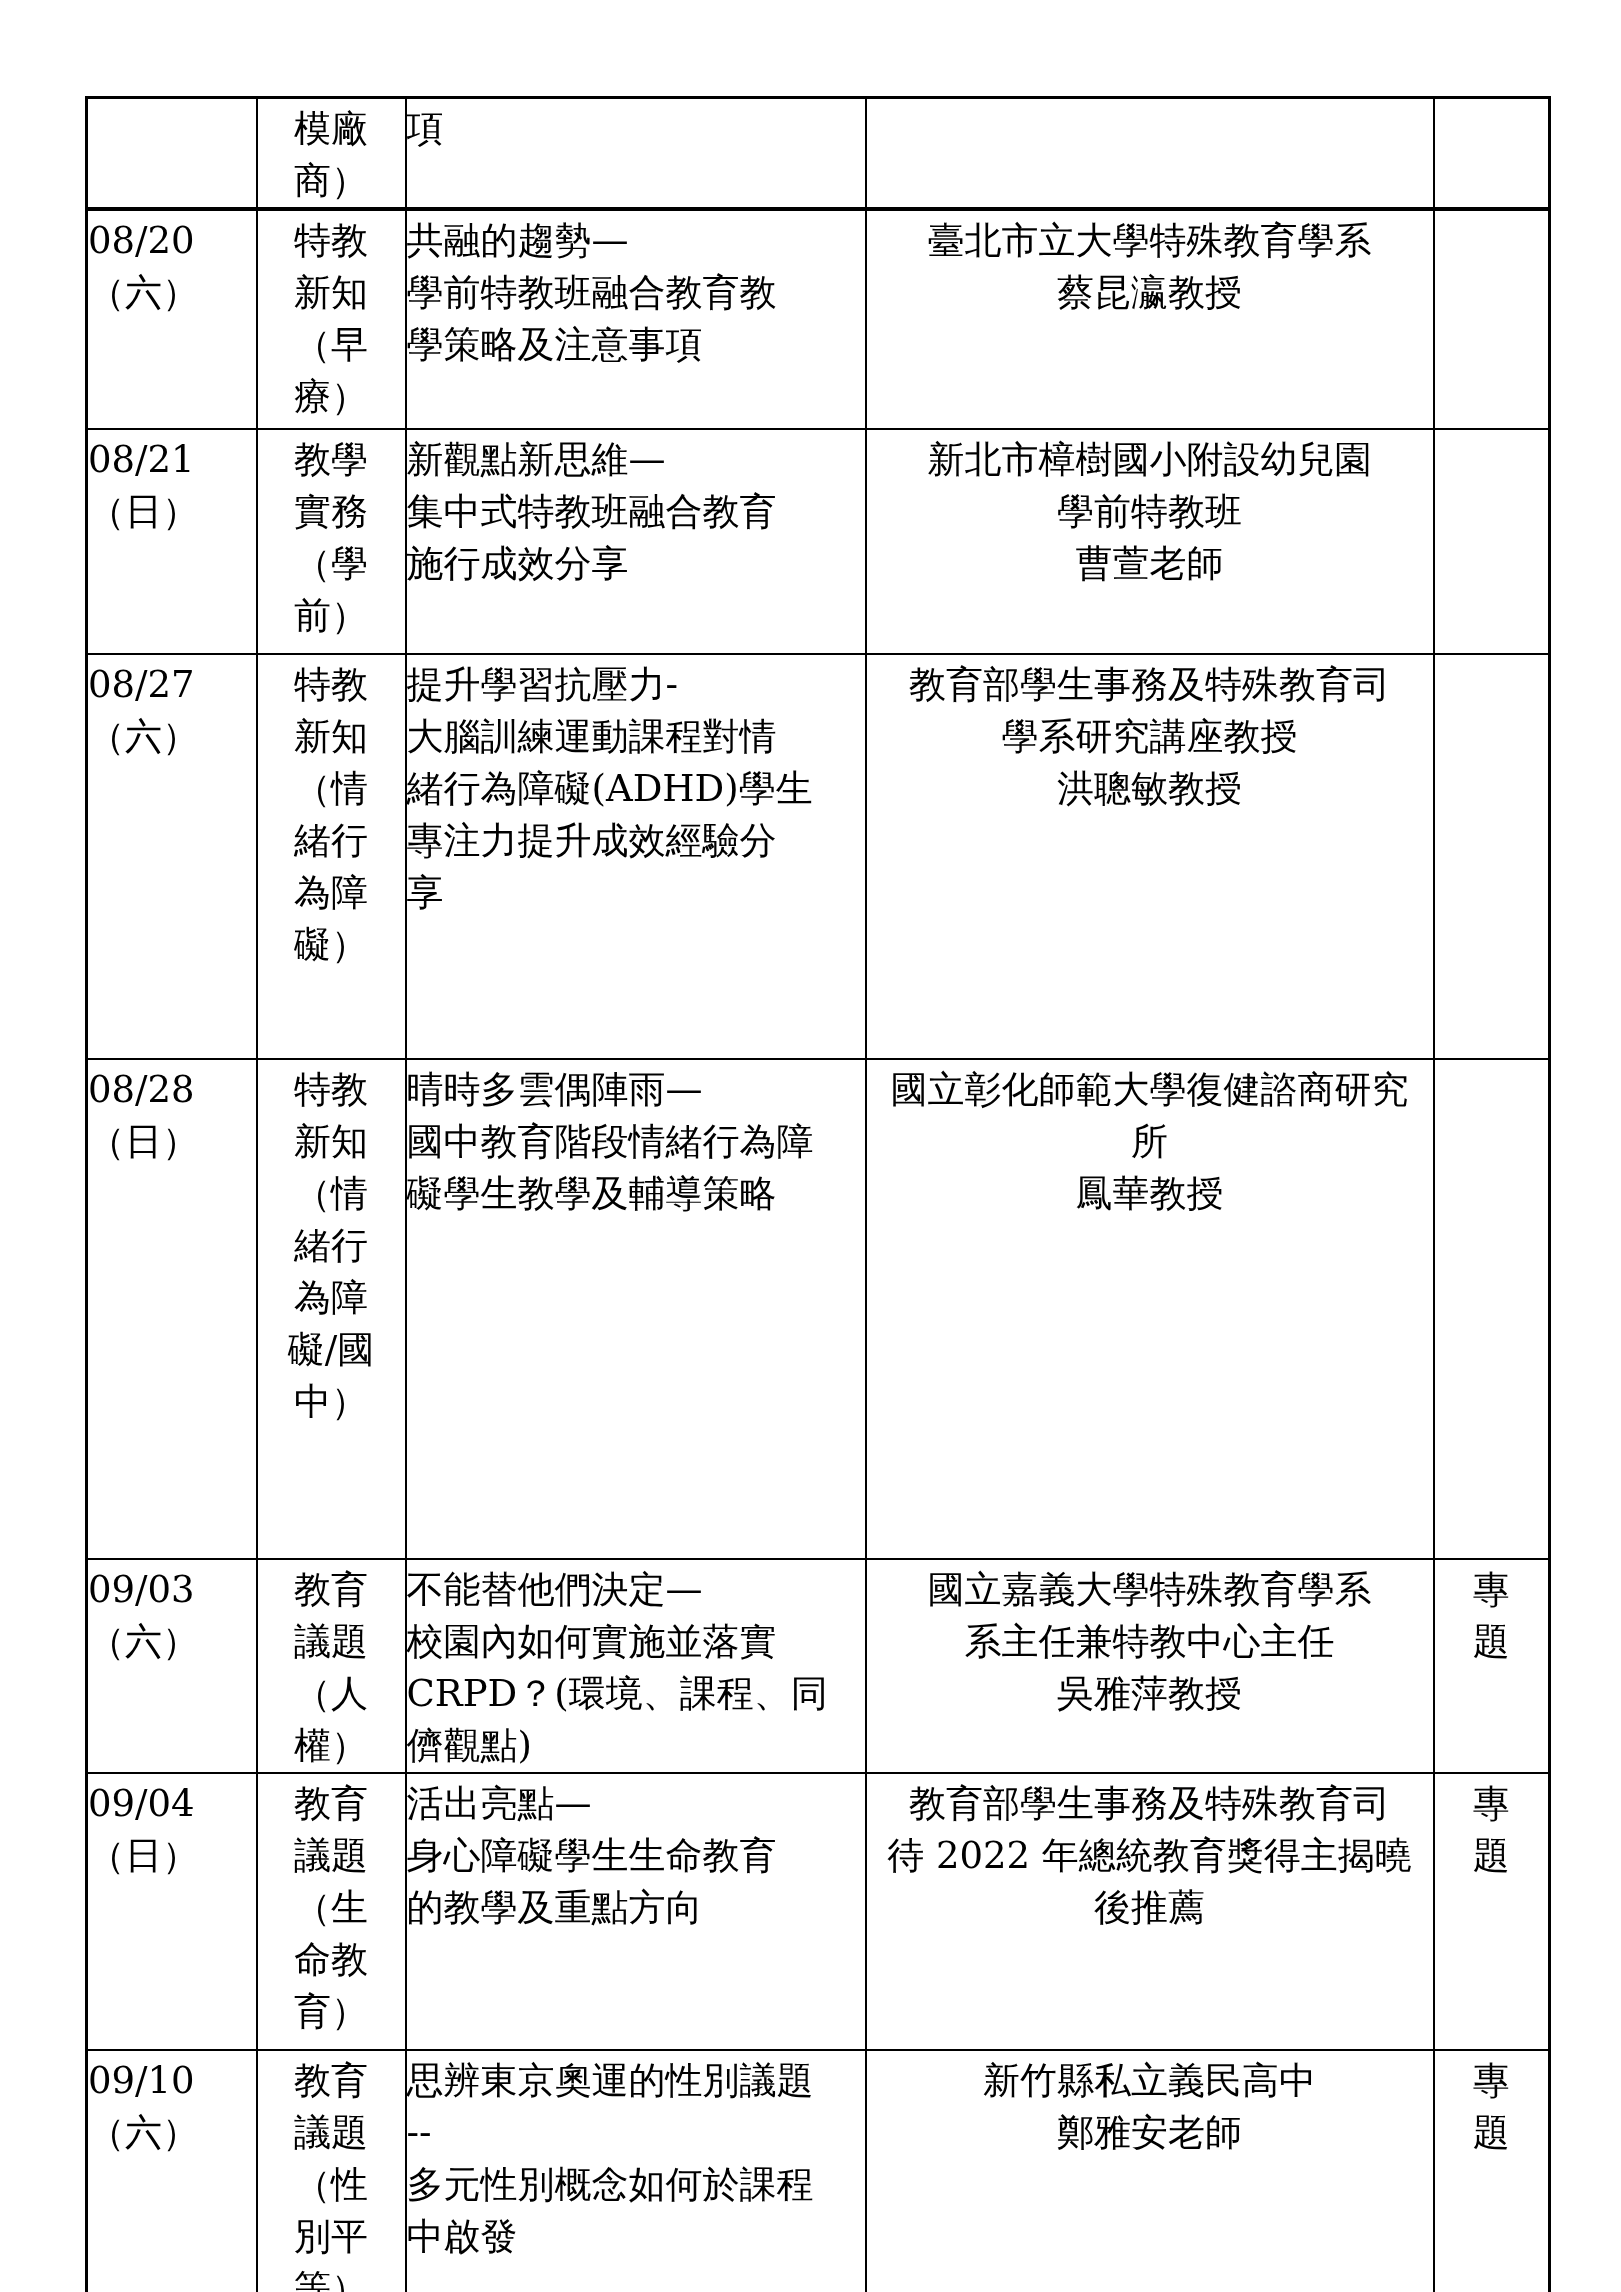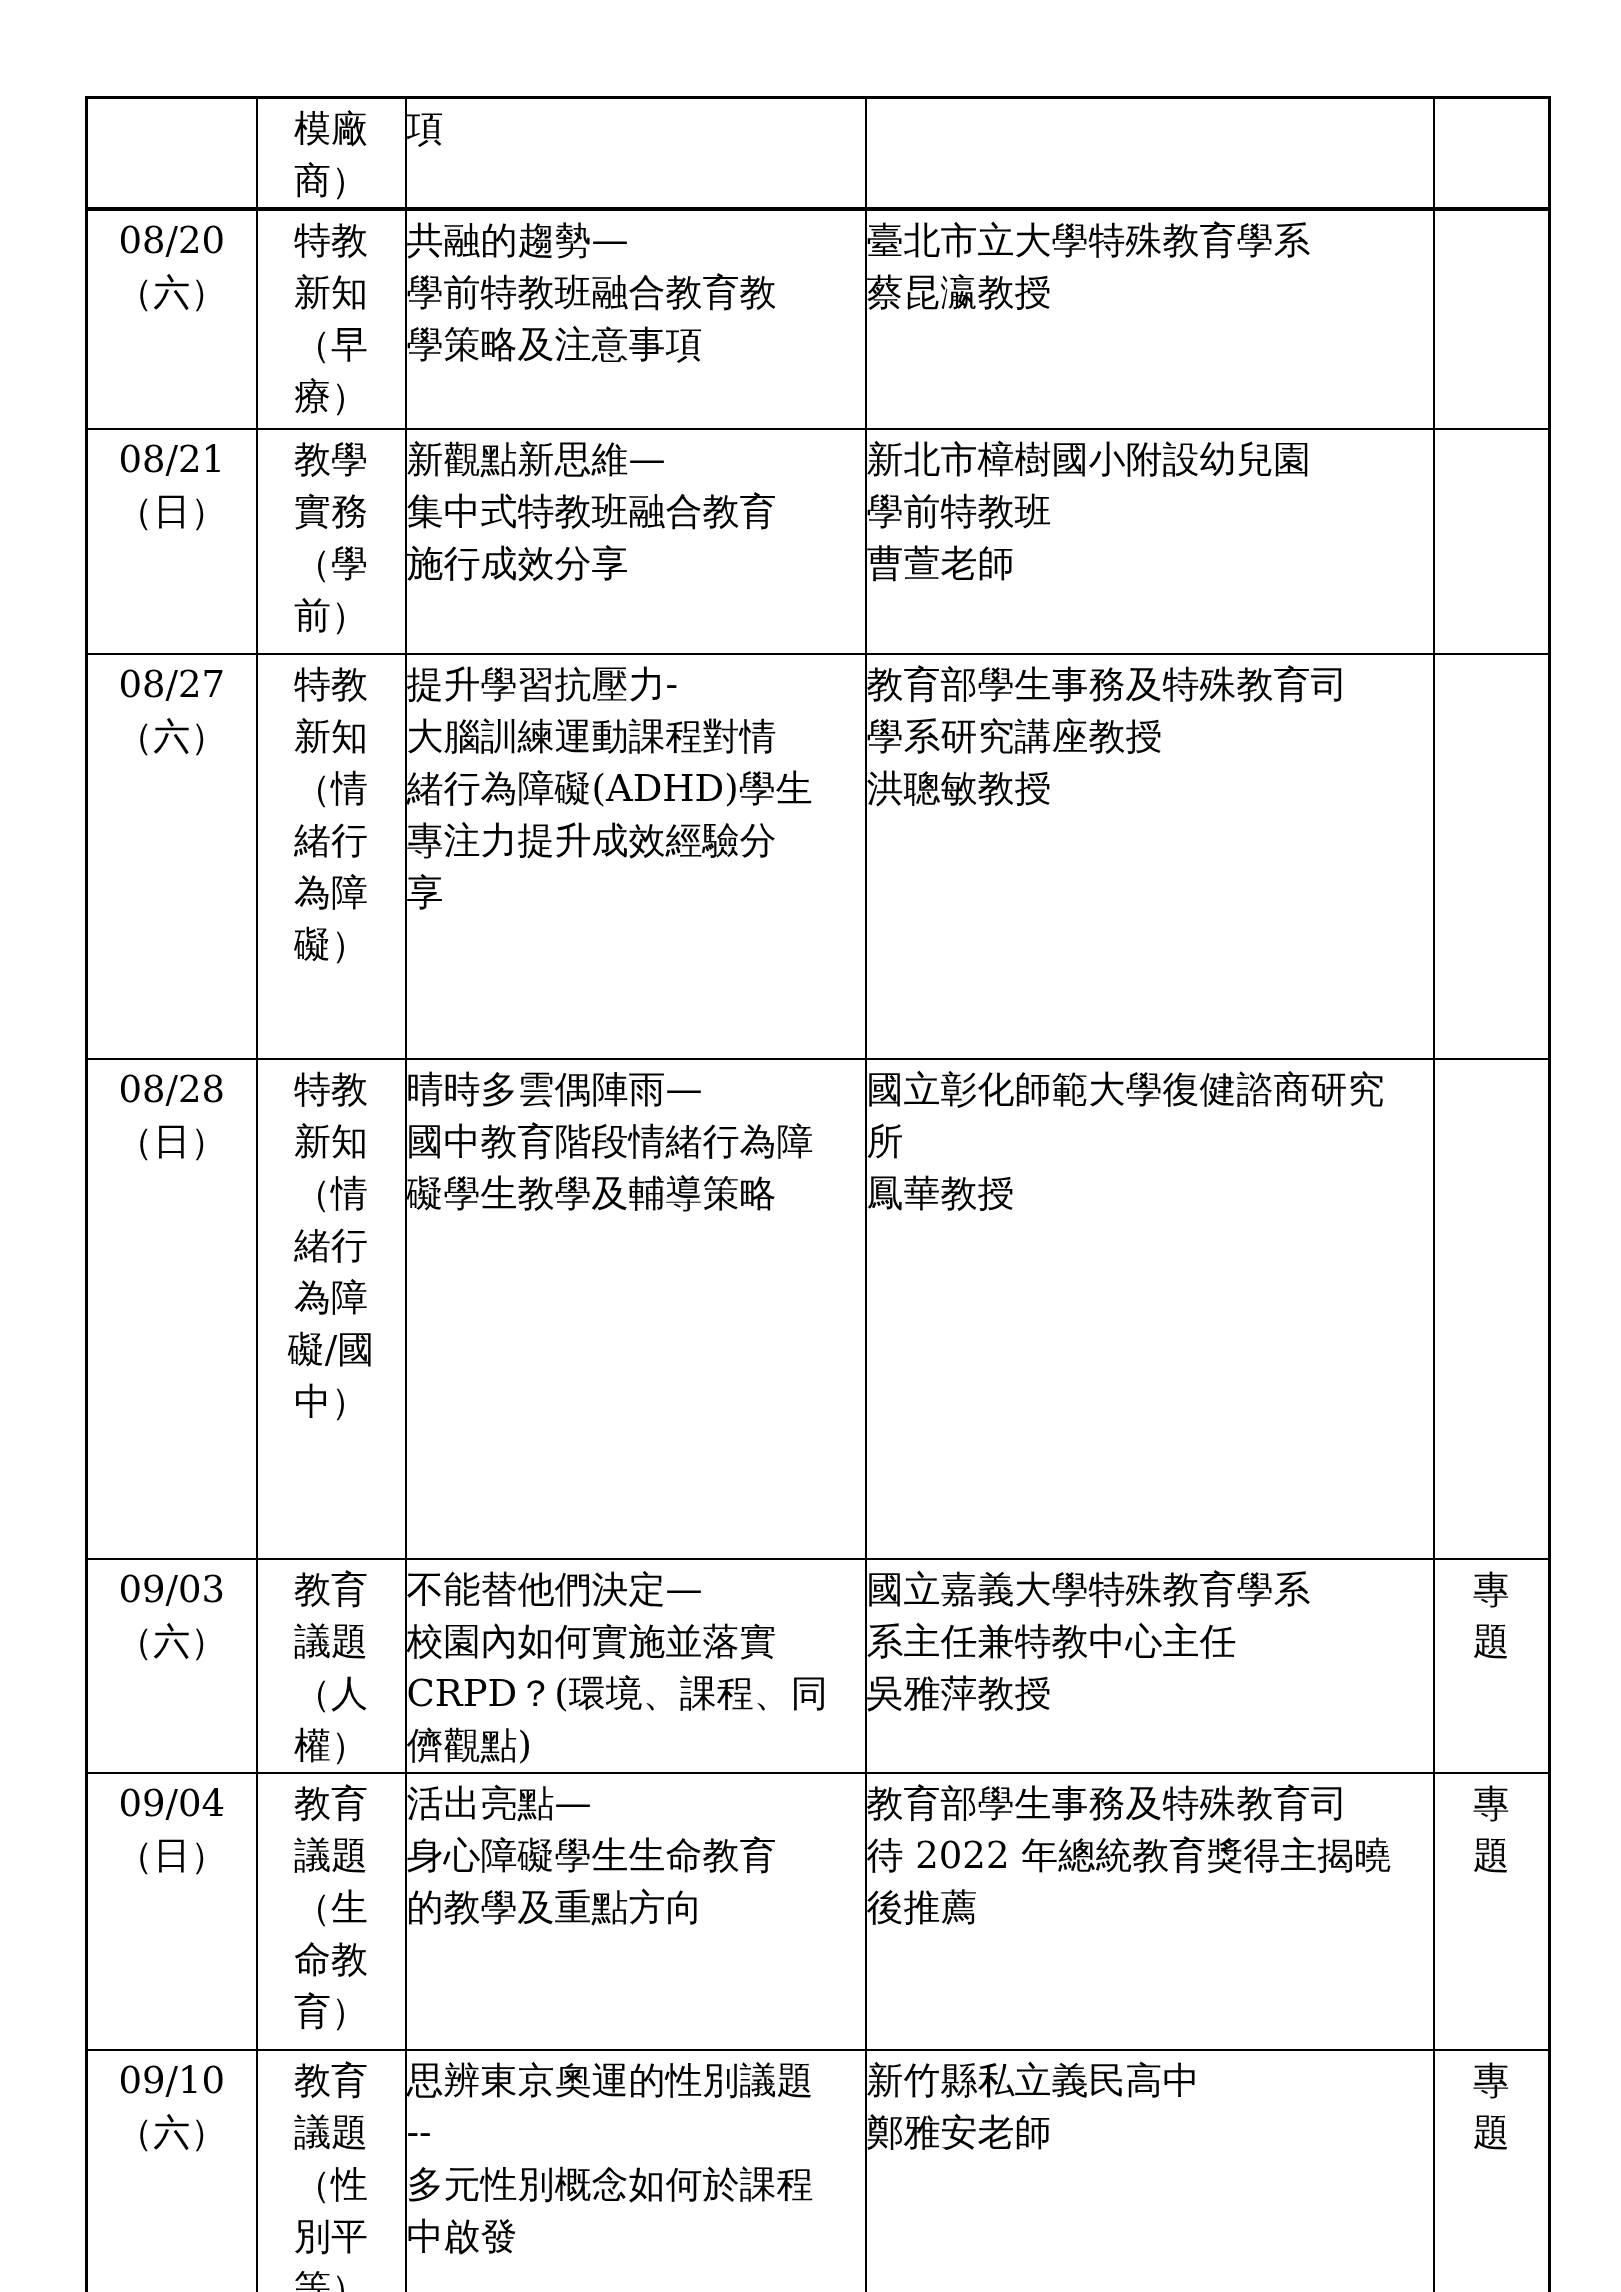--- a/index.html
+++ b/index.html
@@ -27,24 +27,24 @@
   }
   table.schedule td {
     border: 2px solid #000;
     vertical-align: top;
     padding: 3.9px 0 0 0;
     overflow: hidden;
   }
   tr.continued-row td {
     border-bottom: 4.9px solid #000;
   }
-  td.c-date   { text-align: center; }
+  td.c-date   { }
   td.c-cat    { text-align: center; }
   td.c-topic  { text-align: left; padding-left: 15.7px; padding-right: 5.9px; }
-  td.c-speak  { text-align: left; padding-left: 9.8px; padding-right: 5.9px; }
+  td.c-speak  { text-align: center; padding-left: 9.8px; padding-right: 5.9px; }
   td.c-note   { text-align: center; }
   .ln { white-space: nowrap; }
 </style>
 </head>
 <body>
 
 <table class="schedule">
   <colgroup>
     <col style="width:170px">
     <col style="width:149px">

